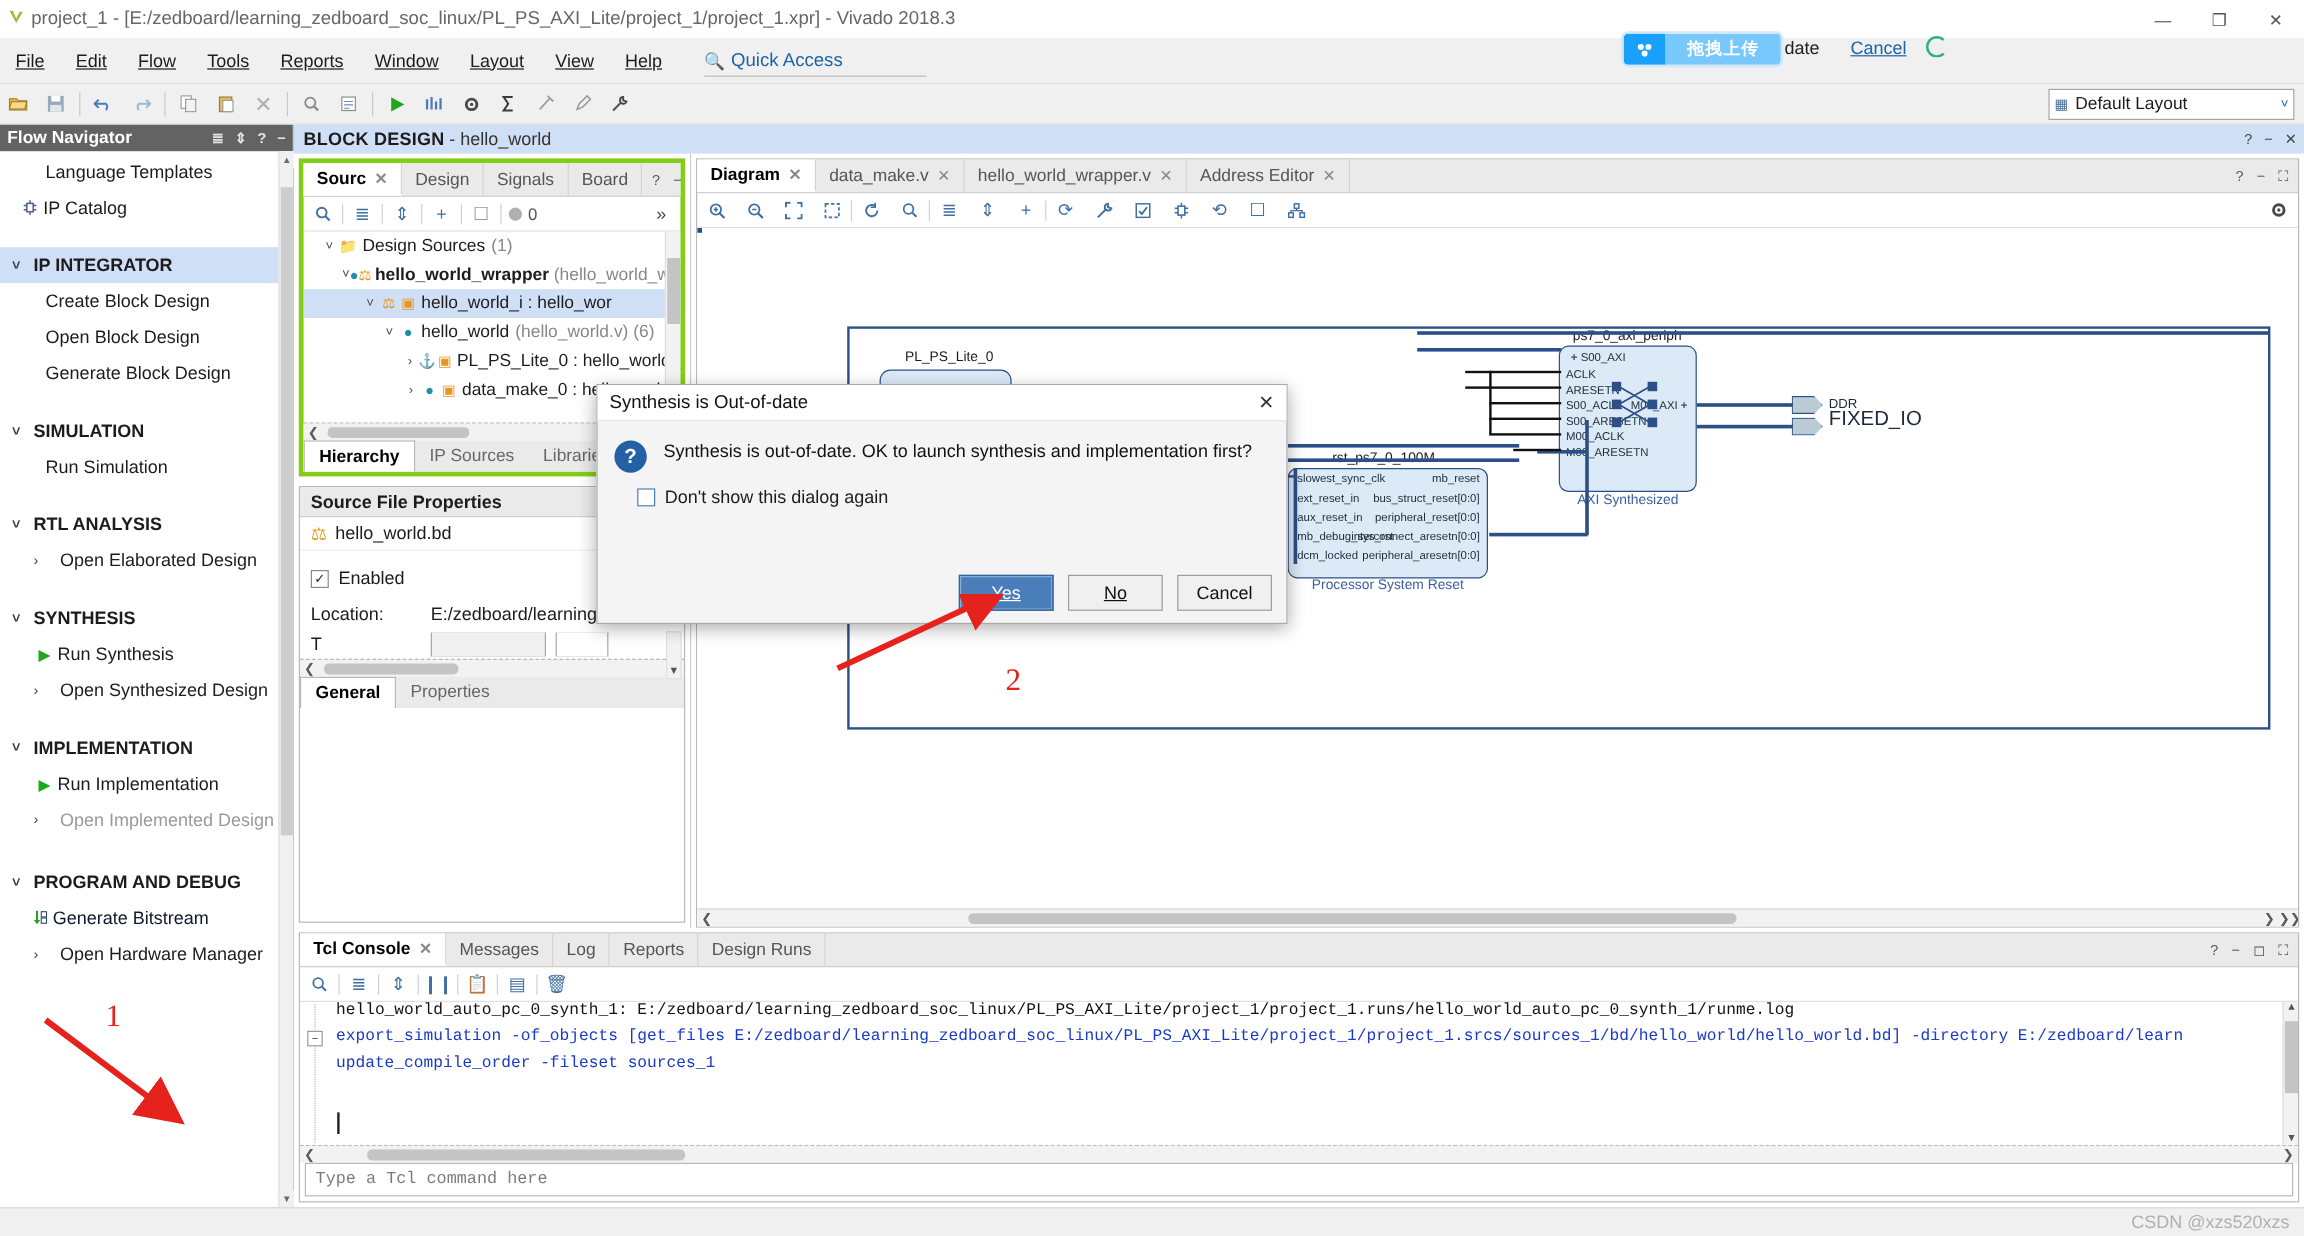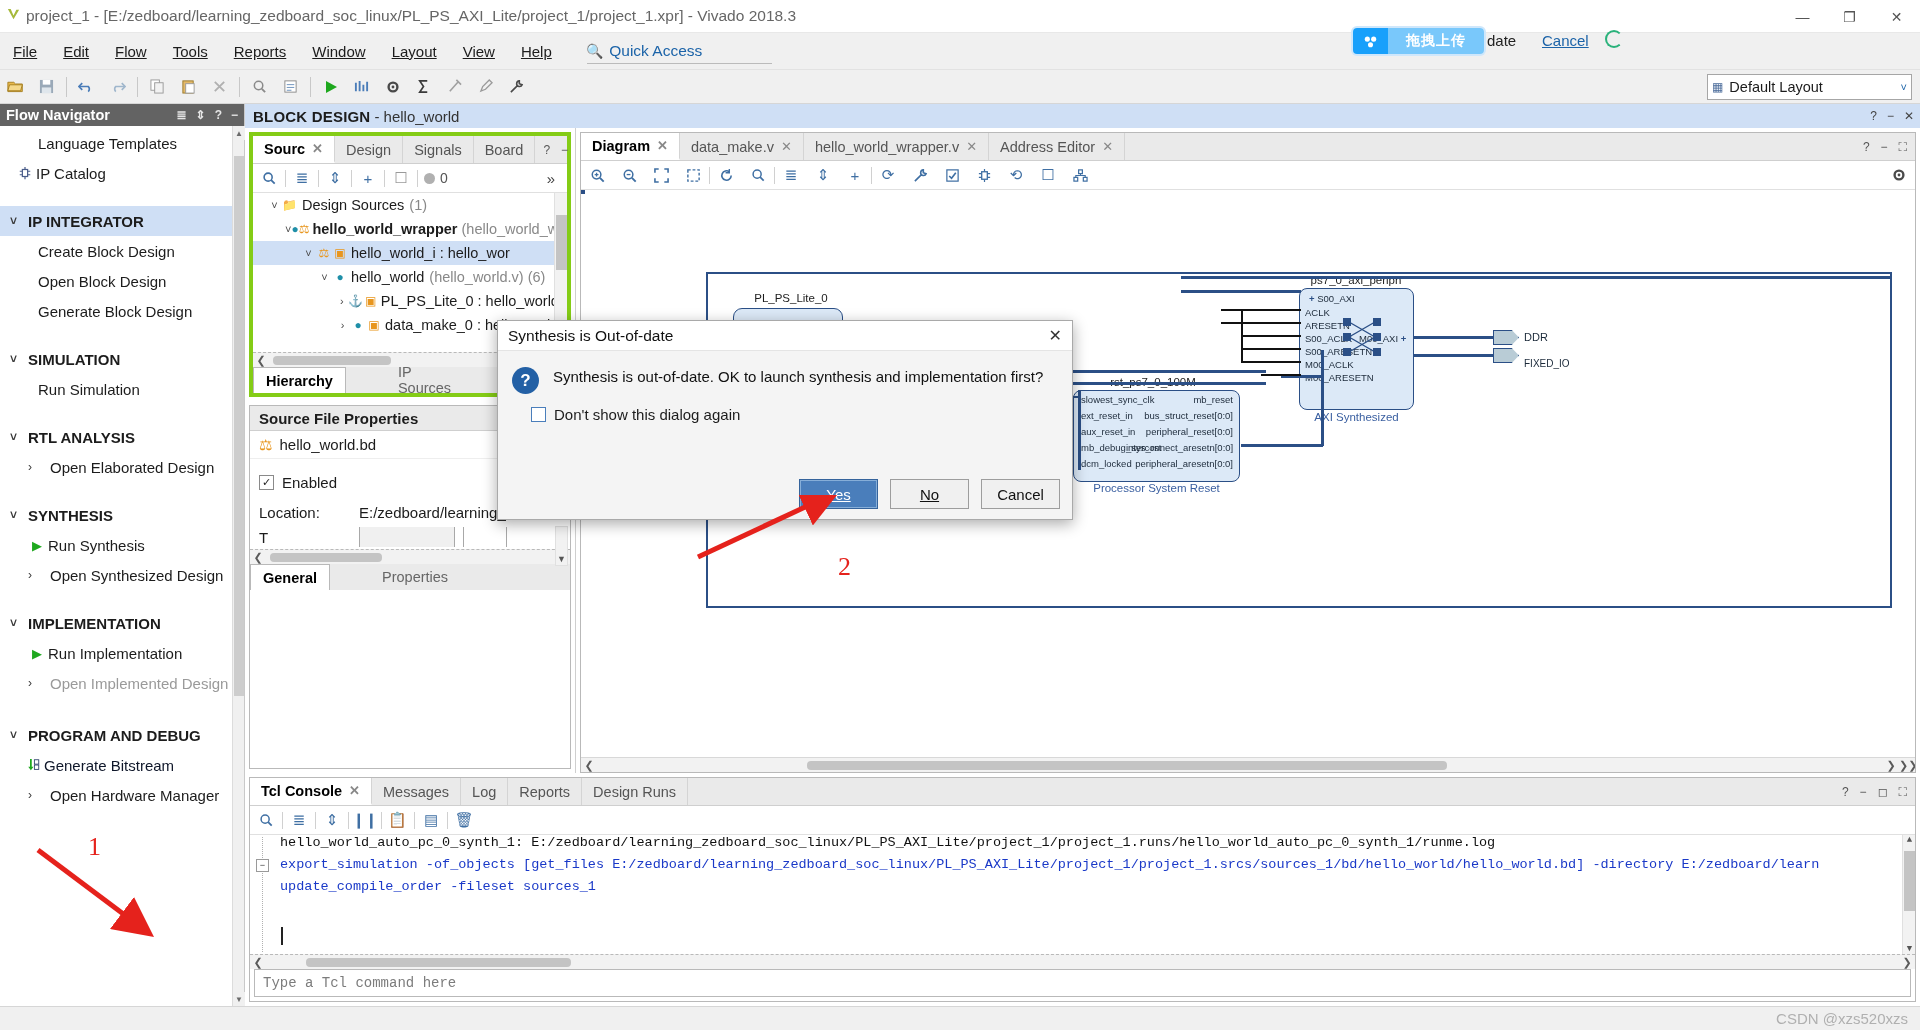--- a/index.html
+++ b/index.html
@@ -123,21 +123,21 @@
   .tname { font-weight:normal; }
   .tname.bold { font-weight:bold; }
   .tpath { color:#888; }
   .vscroll { position:absolute; right:0; top:0; bottom:0; width:13px; background:#f2f2f2; border-left:1px solid #e0e0e0; }
   .vs-thumb { position:absolute; left:1px; width:11px; background:#c4c4c4; }
   .hscroll { height:15px; background:#f2f2f2; display:flex; align-items:center; border-top:1px dashed #b9b9b9;}
   .hs-left, .hs-right { width:16px; text-align:center; color:#5a5a5a; font-size:11px; }
   .hs-track { flex:1; position:relative; height:9px; }
   .hs-thumb { position:absolute; height:9px; background:#c4c4c4; border-radius:4px; }
 
-  .subtabs { height:26px; background:#eaeaea; display:flex; align-items:stretch;gap:40px; }
+  .subtabs { height:26px; background:#eaeaea; display:flex; align-items:stretch; }
   .subtab { padding:0 12px; display:flex; align-items:center; font-size:14.5px; color:#666; }
   .subtab.active { background:#fff; color:#000; font-weight:bold; border:1px solid #b9b9b9; border-bottom:none; }
 
   .prop-head { height:25px; background:#eaeaea; display:flex; align-items:center; padding:0 9px;
                font-weight:bold; font-size:15px; position:relative; border-bottom:1px solid #cfcfcf;}
   .prop-head .rt { position:absolute; right:6px; display:flex; gap:10px; color:#555; font-size:12px; }
   .prop-file { height:28px; display:flex; align-items:center; gap:7px; padding:0 9px; font-size:15px;
                border-bottom:1px solid #eee; position:relative;}
   .prop-file .back { position:absolute; right:6px; color:#1b63a8; font-size:16px; }
   .prop-body { padding:8px 9px 0 9px; font-size:15px; }
@@ -800,21 +800,21 @@
               <rect x="0" y="15" width="8" height="8" fill="#2b4f86"></rect>
                 <rect x="30" y="15" width="8" height="8" fill="#2b4f86"></rect>
               <rect x="0" y="30" width="8" height="8" fill="#2b4f86"></rect>
                 <rect x="30" y="30" width="8" height="8" fill="#2b4f86"></rect>
               <path d="M6 4 L32 19 M6 19 L32 4 M6 19 L32 34 M6 34 L32 19" stroke="#2b4f86" stroke-width="1.4" fill="none"></path>
             </svg>
 
             <div class="extport" style="left:912px;top:140px;"></div>
             <div class="pin" style="left:943px;top:141px;font-size:11px;">DDR</div>
             <div class="extport" style="left:912px;top:158px;"></div>
-            <div class="pin" style="left:943px;top:168px;font-size:10px;">FIXED_IO</div>
+            <div class="pin" style="left:943px;top:149px;font-size:17px;">FIXED_IO</div>
 
             <div class="wire" style="left:125px;top:180px;width:560px;height:3px;"></div>
             <div class="wire" style="left:400px;top:192px;width:285px;height:3px;"></div>
             <div class="wire" style="left:475px;top:206px;width:25px;height:2px;"></div>
             <div class="wire" style="left:497px;top:200px;width:3px;height:80px;"></div>
             <div class="wire" style="left:660px;top:254px;width:82px;height:3px;"></div>
             <div class="wire" style="left:740px;top:160px;width:3px;height:96px;"></div>
             <div class="wire" style="left:700px;top:185px;width:42px;height:3px;"></div>
             <div class="wire" style="left:833px;top:146px;width:80px;height:3px;"></div>
             <div class="wire" style="left:833px;top:164px;width:80px;height:3px;"></div>

